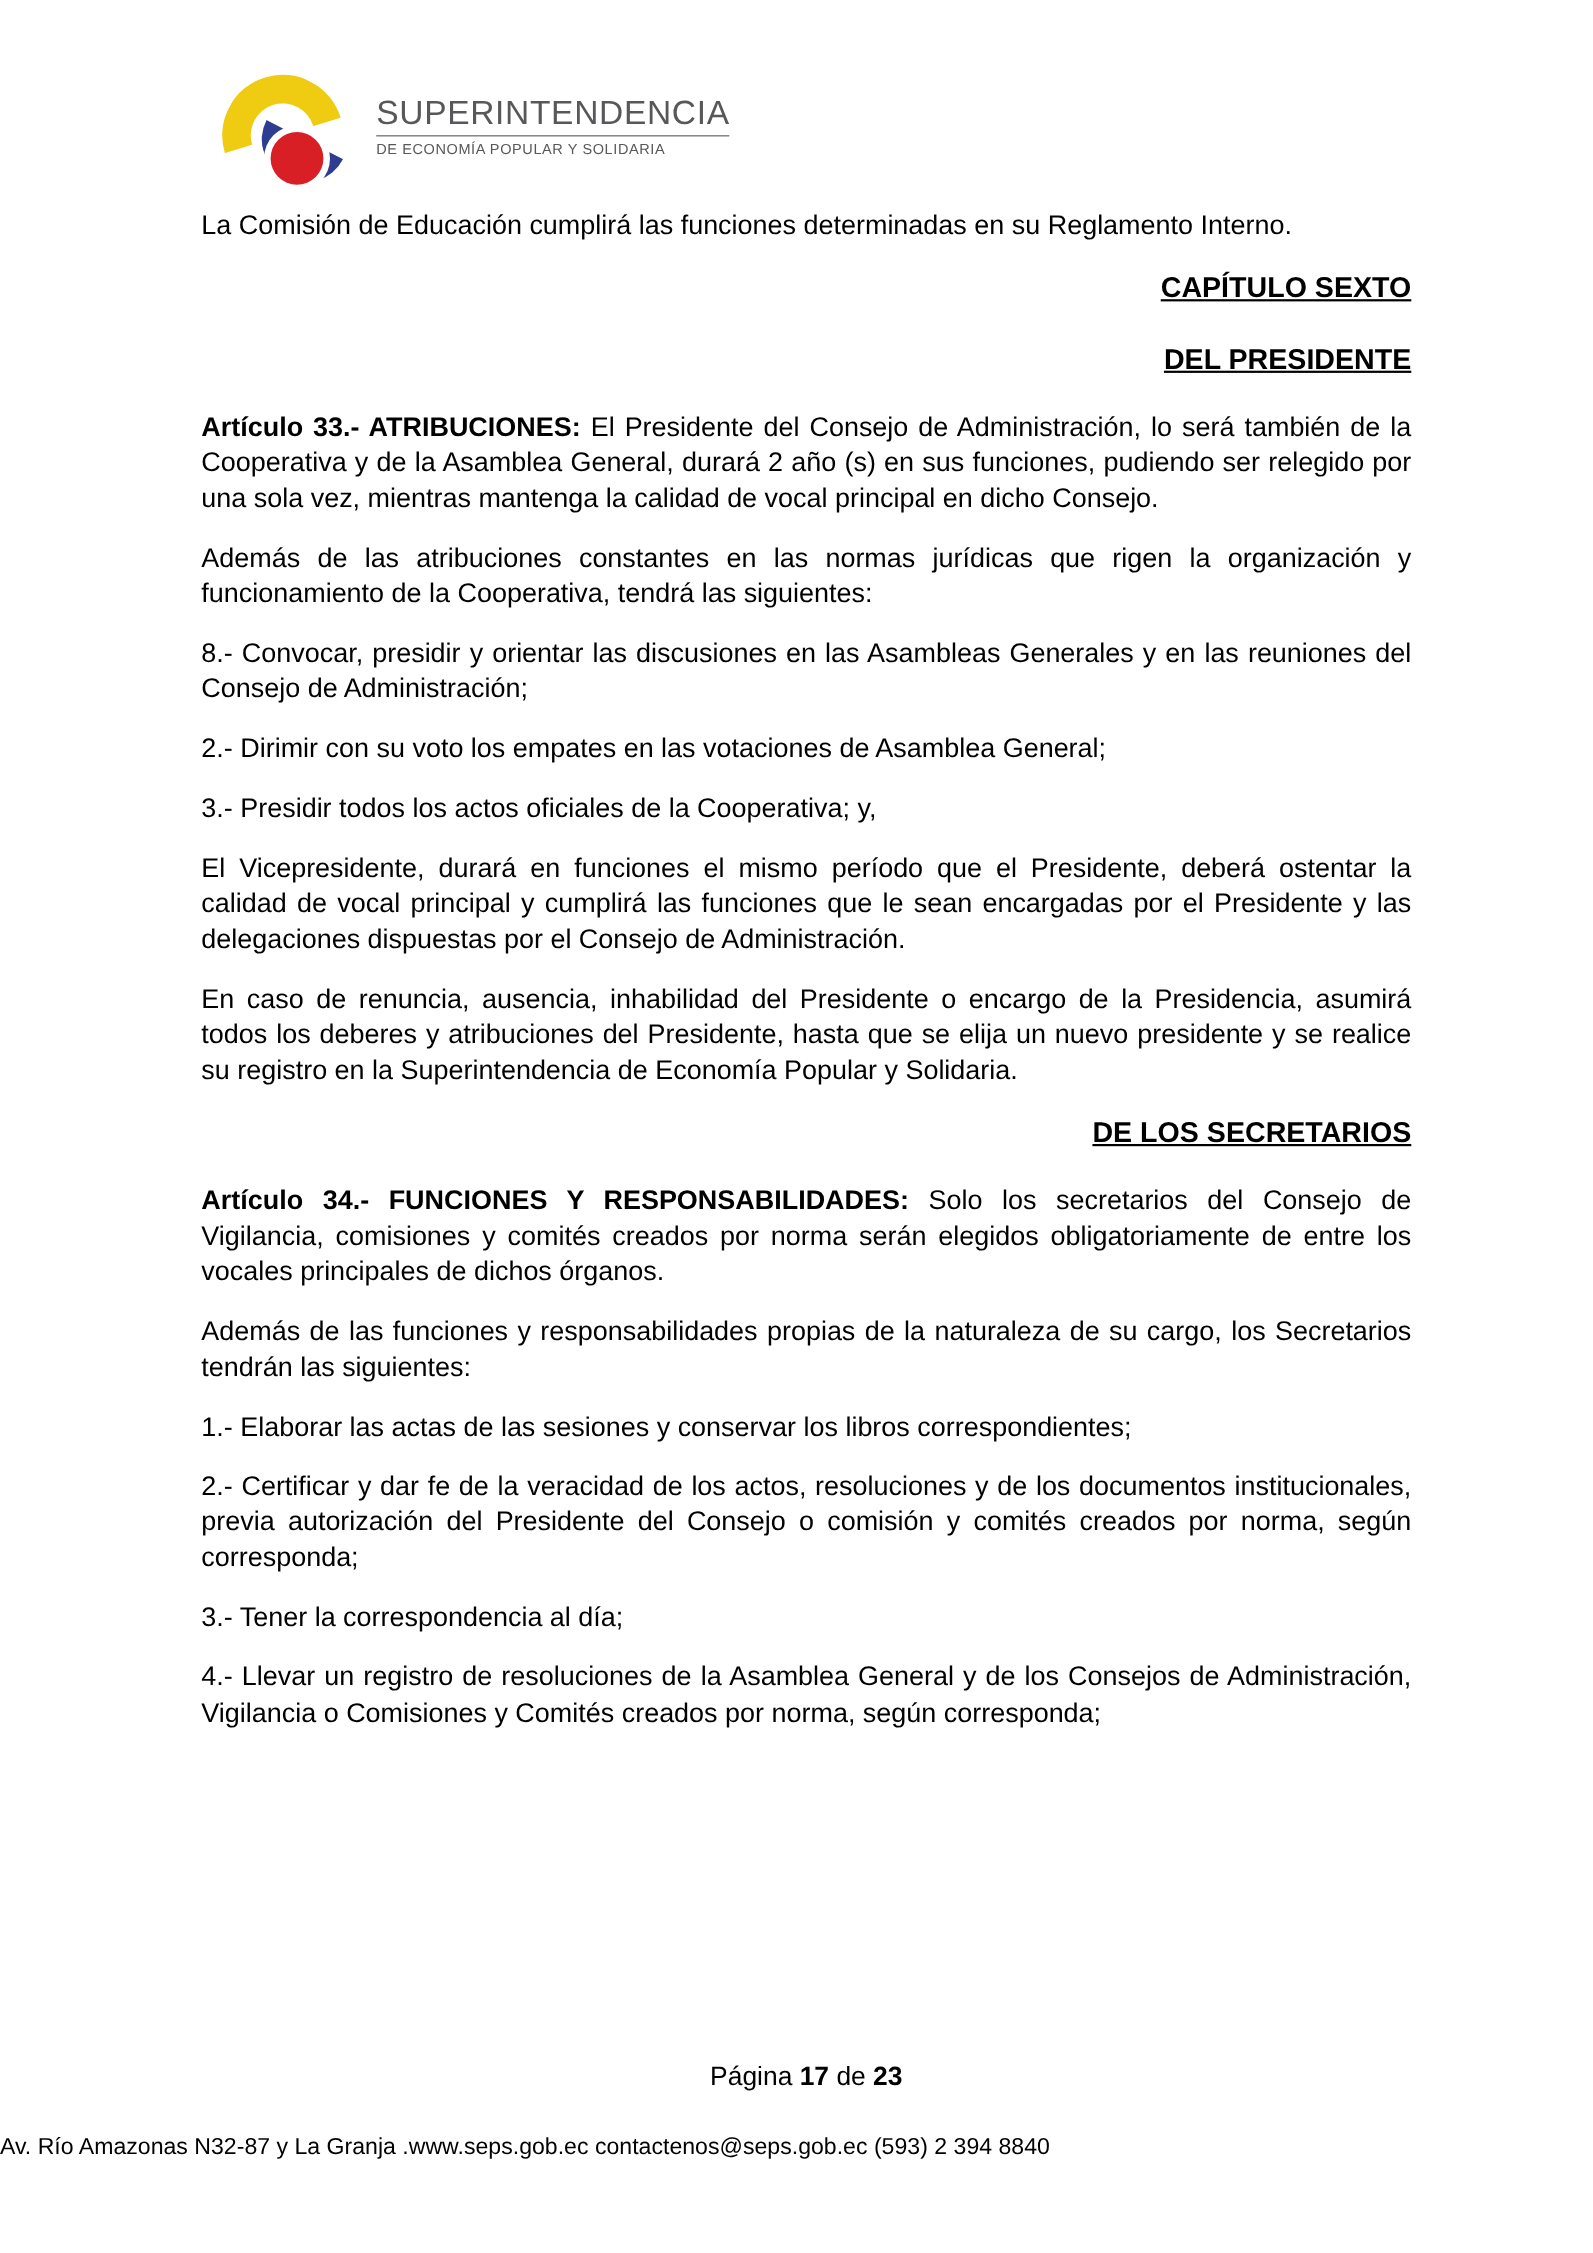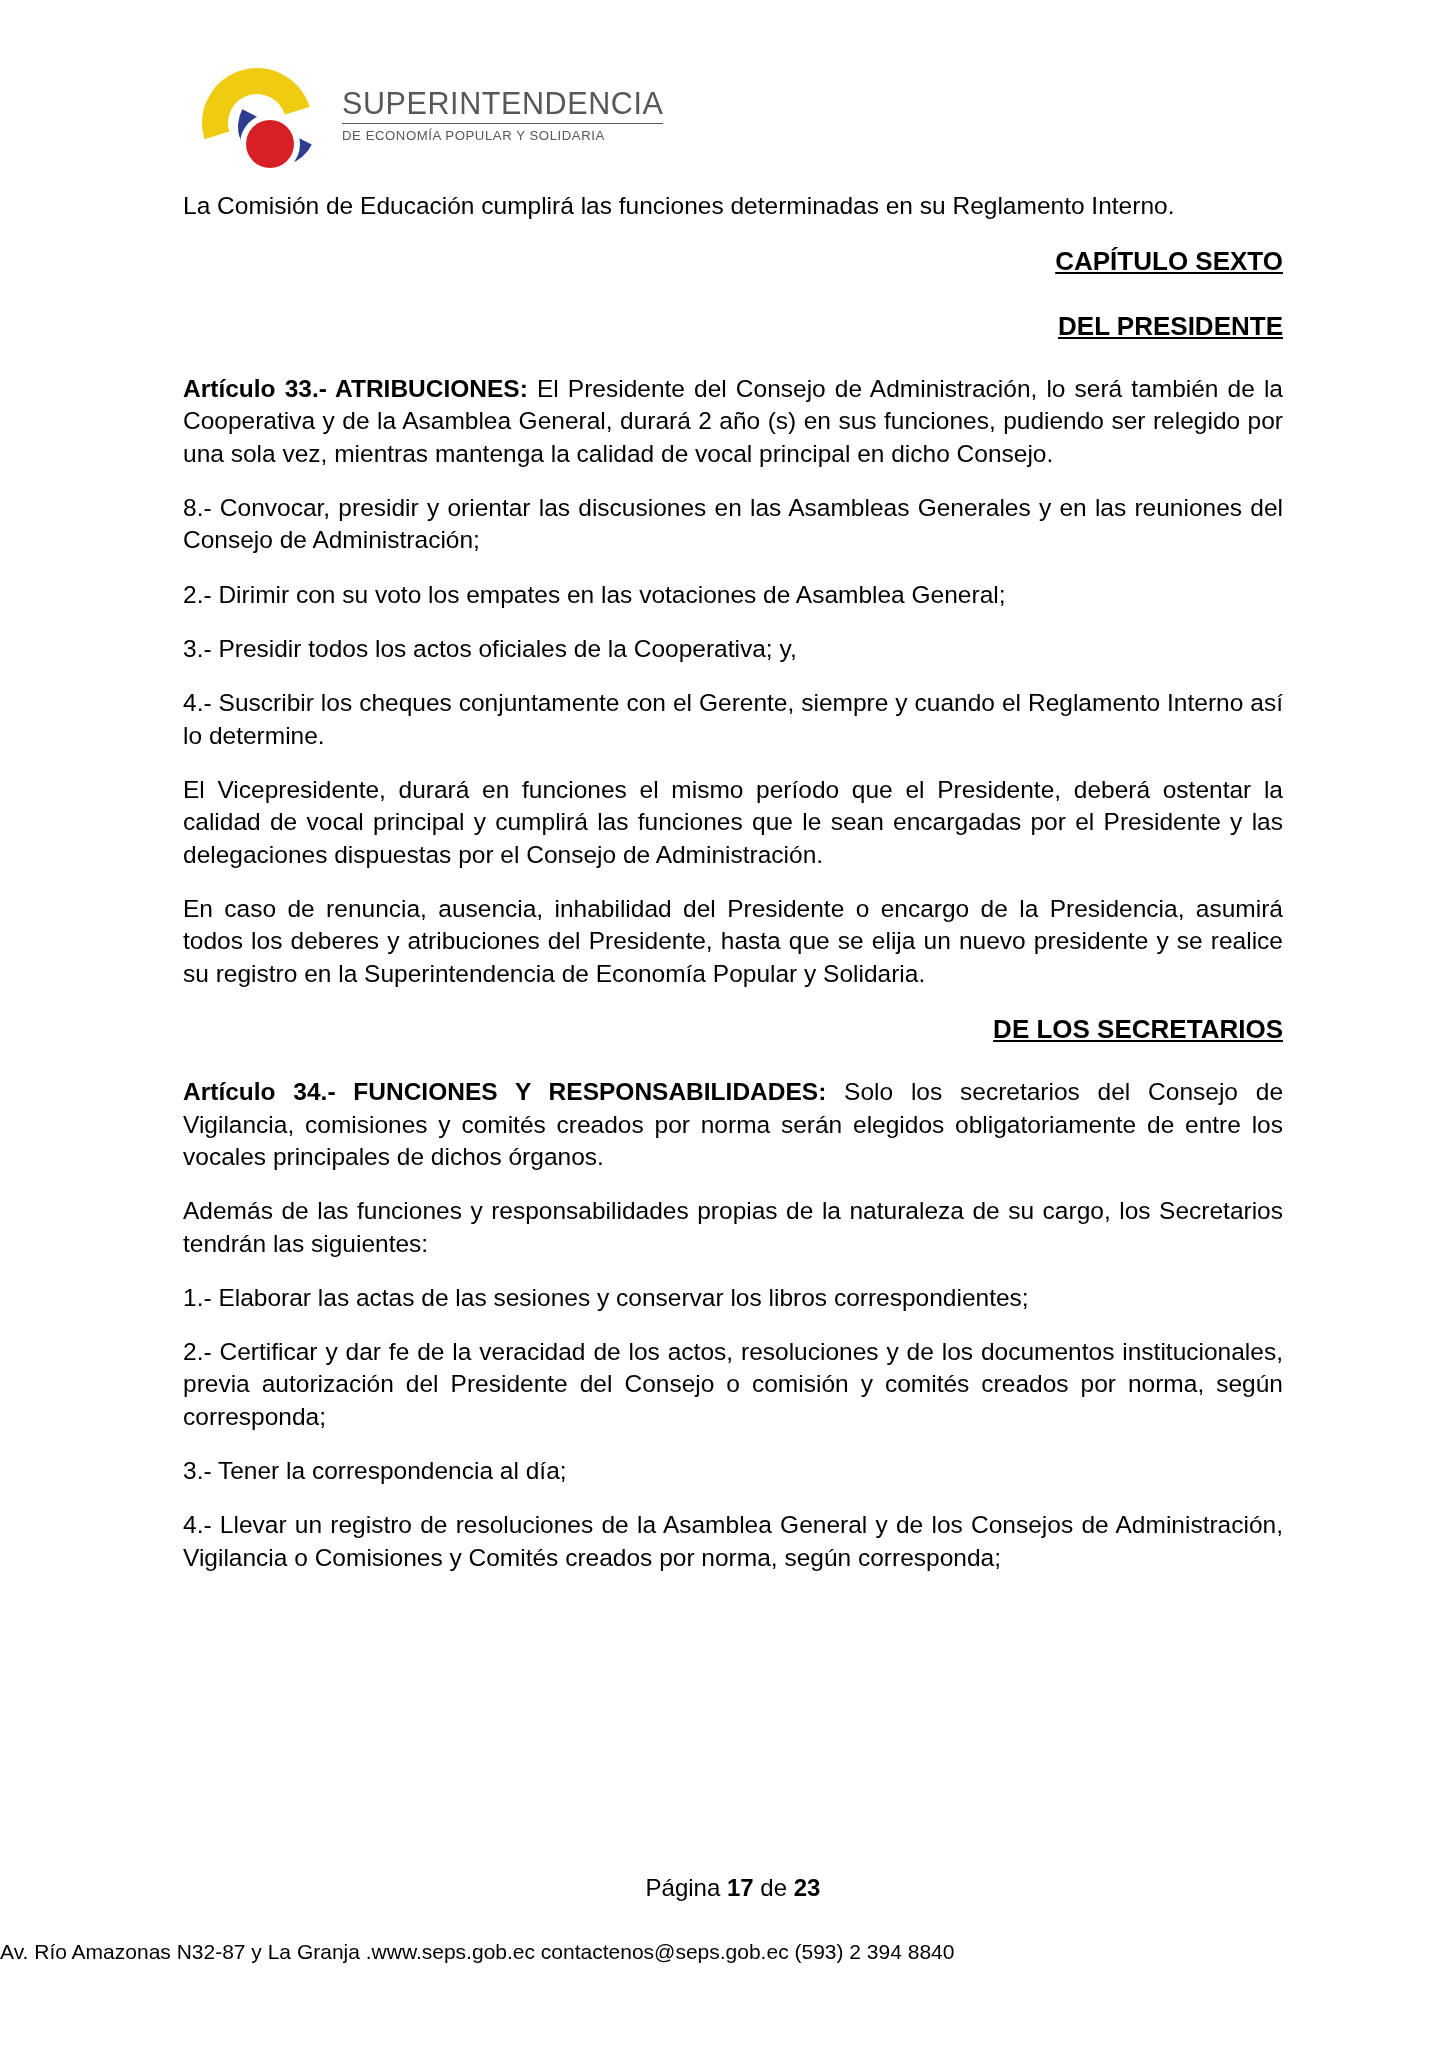--- a/index.html
+++ b/index.html
@@ -174,25 +174,25 @@
 
   <div class="content">
 
     <p>La Comisión de Educación cumplirá las funciones determinadas en su Reglamento Interno.</p>
 
     <h2 class="heading first">CAPÍTULO SEXTO</h2>
     <h2 class="heading tight">DEL PRESIDENTE</h2>
 
     <p><span class="b">Artículo 33.- ATRIBUCIONES:</span><span> El Presidente del Consejo de Administración, lo será también de la Cooperativa y de la Asamblea General, durará 2 año (s) en sus funciones, pudiendo ser relegido por una sola vez, mientras mantenga la calidad de vocal principal en dicho Consejo.</span></p>
 
+    <p>Además de las atribuciones constantes en las normas jurídicas que rigen la organización y funcionamiento de la Cooperativa, tendrá las siguientes:</p>
 
     <p>8.- Convocar, presidir y orientar las discusiones en las Asambleas Generales y en las reuniones del Consejo de Administración;</p>
     <p>2.- Dirimir con su voto los empates en las votaciones de Asamblea General;</p>
     <p>3.- Presidir todos los actos oficiales de la Cooperativa; y,</p>
-    <p>4.- Suscribir los cheques conjuntamente con el Gerente, siempre y cuando el Reglamento Interno así lo determine.</p>
 
     <p>El Vicepresidente, durará en funciones el mismo período que el Presidente, deberá ostentar la calidad de vocal principal y cumplirá las funciones que le sean encargadas por el Presidente y las delegaciones dispuestas por el Consejo de Administración.</p>
     <p>En caso de renuncia, ausencia, inhabilidad del Presidente o encargo de la Presidencia, asumirá todos los deberes y atribuciones del Presidente, hasta que se elija un nuevo presidente y se realice su registro en la Superintendencia de Economía Popular y Solidaria.</p>
 
     <h2 class="heading tight">DE LOS SECRETARIOS</h2>
 
     <p><span class="b">Artículo 34.- FUNCIONES Y RESPONSABILIDADES:</span><span> Solo los secretarios del Consejo de Vigilancia, comisiones y comités creados por norma serán elegidos obligatoriamente de entre los vocales principales de dichos órganos.</span></p>
 
     <p>Además de las funciones y responsabilidades propias de la naturaleza de su cargo, los Secretarios tendrán las siguientes:</p>
 

